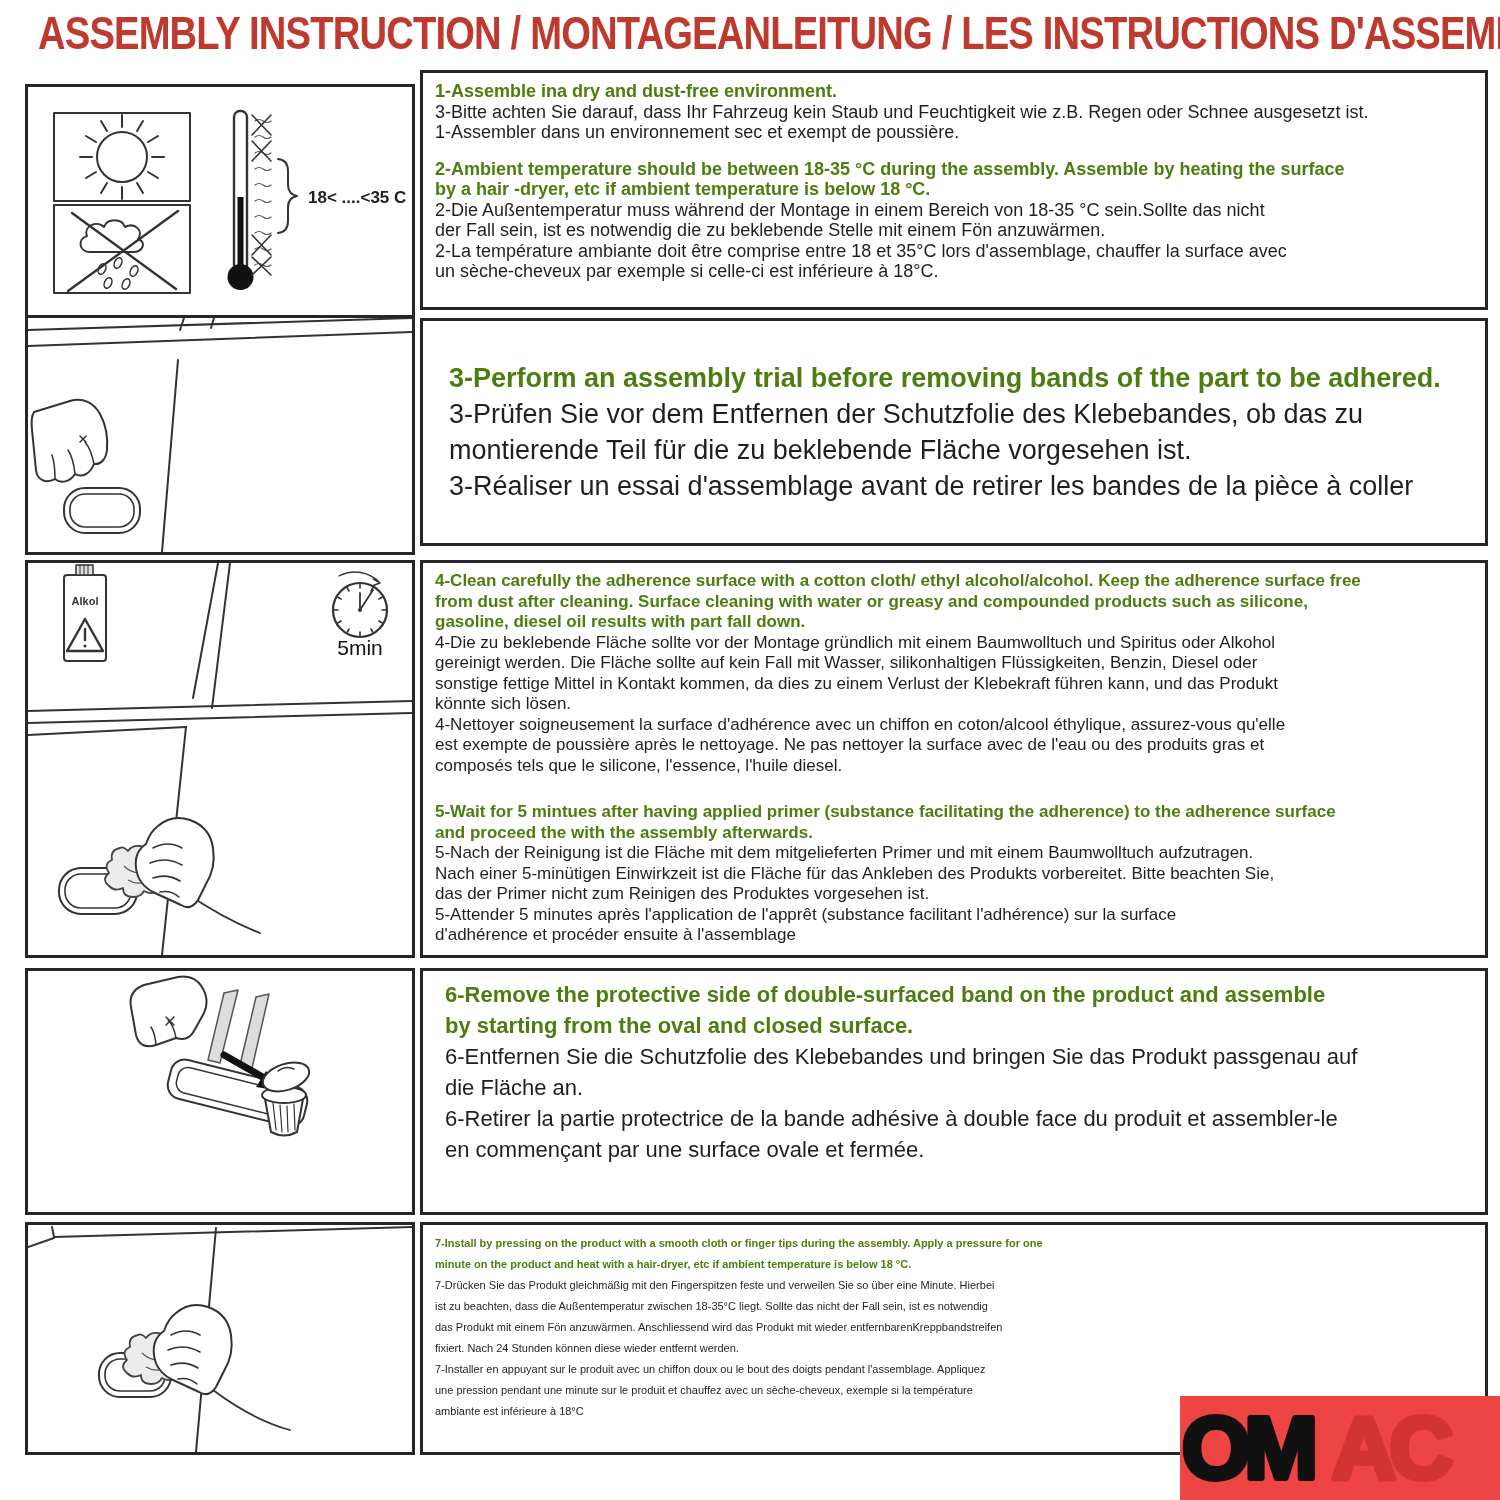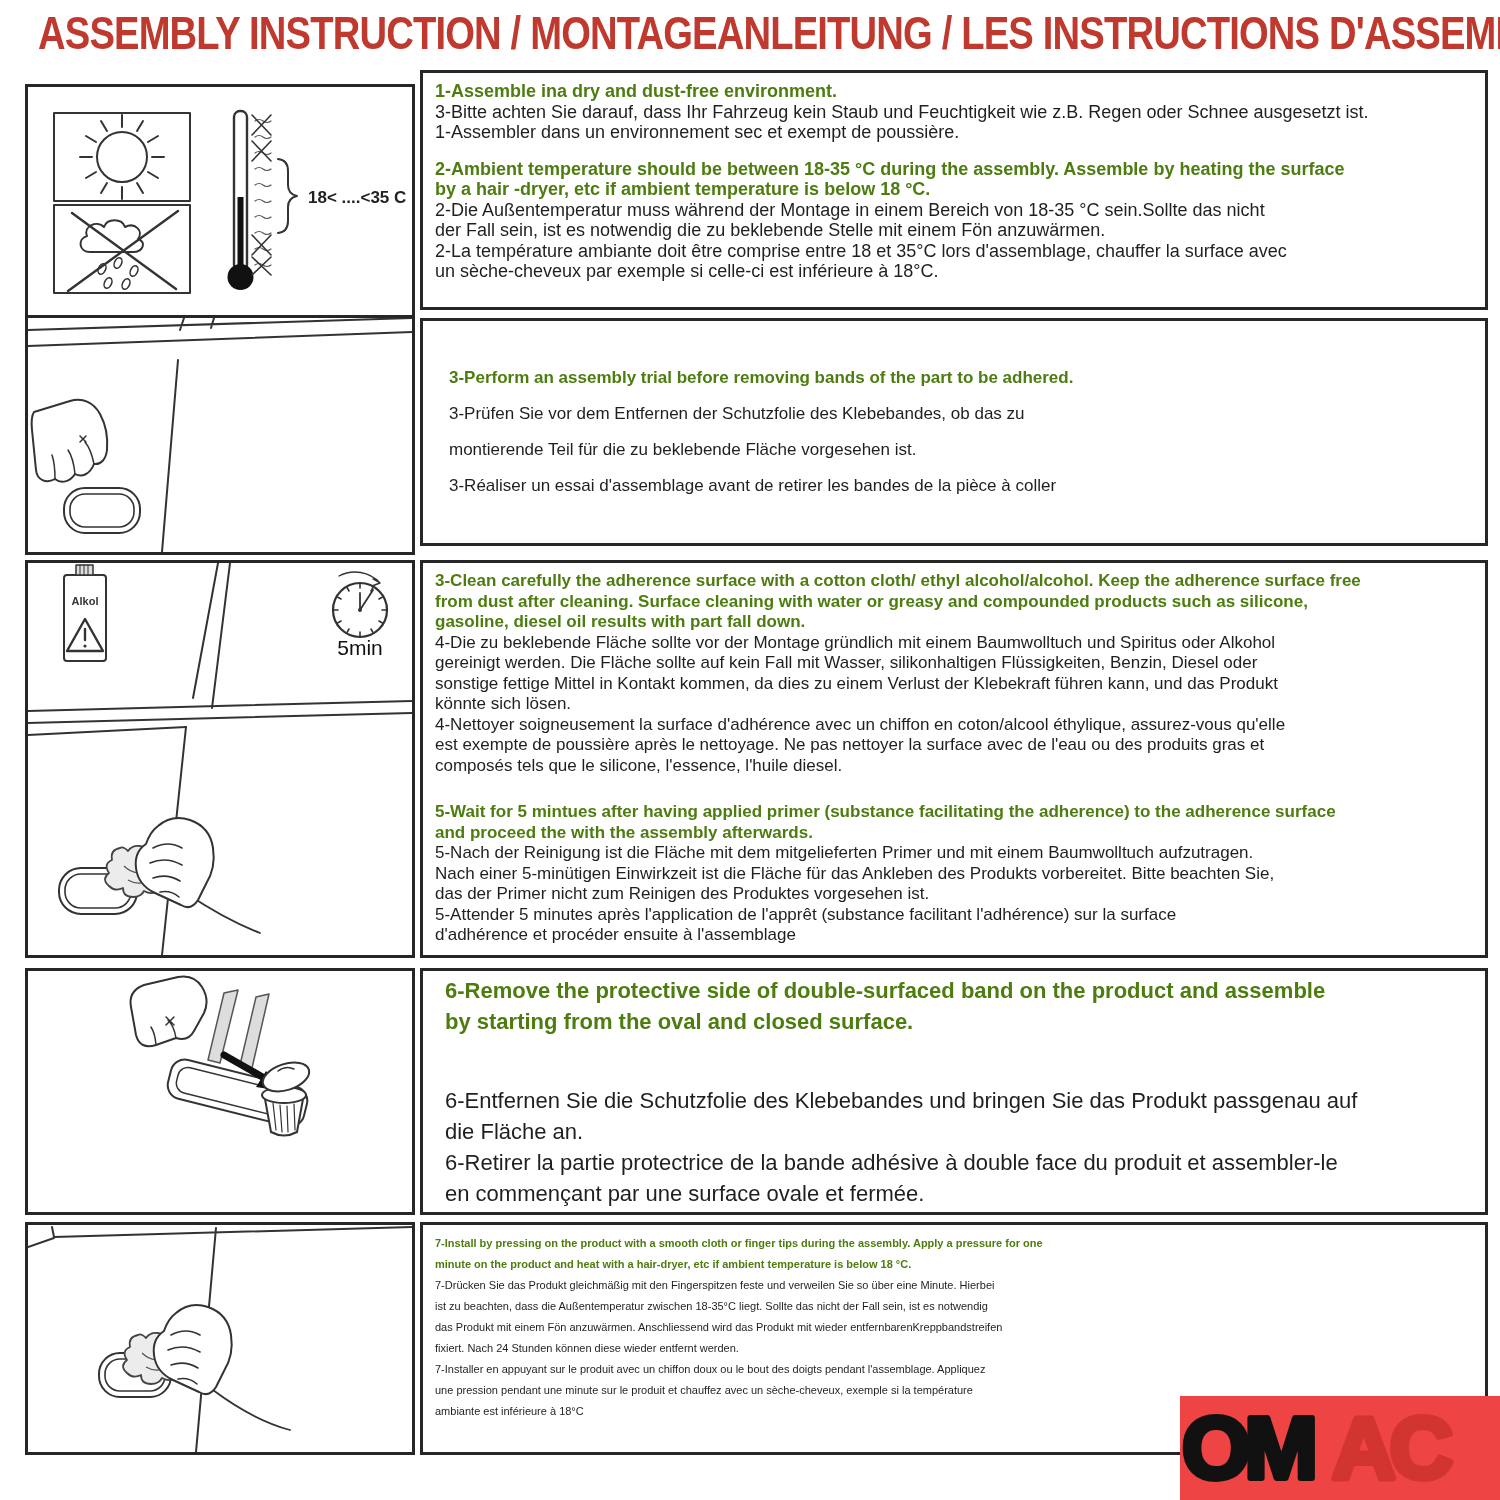--- a/index.html
+++ b/index.html
@@ -17,27 +17,27 @@
     position:absolute; background:#fff; border:3px solid #262626; box-sizing:border-box;
   }
   .ill { left:25px; width:390px; }
   .txt { left:420px; width:1068px; padding:8px 12px; }
   .txt p { margin:0; white-space:pre-line; }
   .txt p.b { font-weight:bold; color:#4d7c0f; }
   
   #ill-1 { top:84px;  height:240px; }
   #txt-1 { top:70px;  height:240px; font-size:18px; line-height:20.5px; }
   #ill-2 { top:315px; height:240px; }
-  #txt-2 { top:318px; height:228px; font-size:17px; line-height:36px;
+  #txt-2 { top:318px; height:228px; font-size:27px; line-height:36px;
            display:flex; flex-direction:column; justify-content:center; padding-left:26px; }
   #ill-3 { top:560px; height:398px; }
   #txt-3 { top:560px; height:398px; font-size:17px; line-height:20.5px; }
   #ill-4 { top:968px; height:247px; }
   #txt-4 { top:968px; height:247px; font-size:22px; line-height:31px;
-           display:flex; flex-direction:column; justify-content:center; padding-left:22px;gap:48px; }
+           display:flex; flex-direction:column; padding-left:22px; }
   #ill-5 { top:1222px; height:233px; }
   #txt-5 { top:1222px; height:233px; font-size:11px; line-height:21px; }
   .gap-sm { margin-top:16px !important; }
   .gap-md { margin-top:26px !important; }
   svg.sketch { display:block; width:100%; height:100%; }
   svg.sketch * { vector-effect:none; }
   .logo {
     position:absolute; left:1180px; top:1396px; width:320px; height:104px;
     background:#ef4444; display:flex; align-items:center;
   }
@@ -138,21 +138,21 @@
         <rect x="31" y="305" width="78" height="46" rx="22"></rect>
         <rect x="37" y="311" width="66" height="34" rx="16" stroke-width="1.6"></rect>
         <path stroke-width="1.8" d="M158,330 Q196,356 232,370"></path>
       </g>
       <use href="#hand-cloth" transform="translate(70,245)"></use>
       <text x="332" y="92" font-size="21" fill="#111" text-anchor="middle">5min</text>
       <text x="57" y="42" font-size="11" font-weight="bold" fill="#333" text-anchor="middle">Alkol</text>
     </svg>
   </div>
   <div class="box txt" id="txt-3">
-    <p class="b">3-Clean carefully the adherence surface with a cotton cloth/ ethyl alcohol/alcohol. Keep the adherence surface free
+    <p class="b">4-Clean carefully the adherence surface with a cotton cloth/ ethyl alcohol/alcohol. Keep the adherence surface free
 from dust after cleaning. Surface cleaning with water or greasy and compounded products such as silicone,
 gasoline, diesel oil results with part fall down.</p>
     <p>4-Die zu beklebende Fläche sollte vor der Montage gründlich mit einem Baumwolltuch und Spiritus oder Alkohol
 gereinigt werden. Die Fläche sollte auf kein Fall mit Wasser, silikonhaltigen Flüssigkeiten, Benzin, Diesel oder
 sonstige fettige Mittel in Kontakt kommen, da dies zu einem Verlust der Klebekraft führen kann, und das Produkt
 könnte sich lösen.
 4-Nettoyer soigneusement la surface d'adhérence avec un chiffon en coton/alcool éthylique, assurez-vous qu'elle
 est exempte de poussière après le nettoyage. Ne pas nettoyer la surface avec de l'eau ou des produits gras et
 composés tels que le silicone, l'essence, l'huile diesel.</p>
     <p class="b gap-md">5-Wait for 5 mintues after having applied primer (substance facilitating the adherence) to the adherence surface

